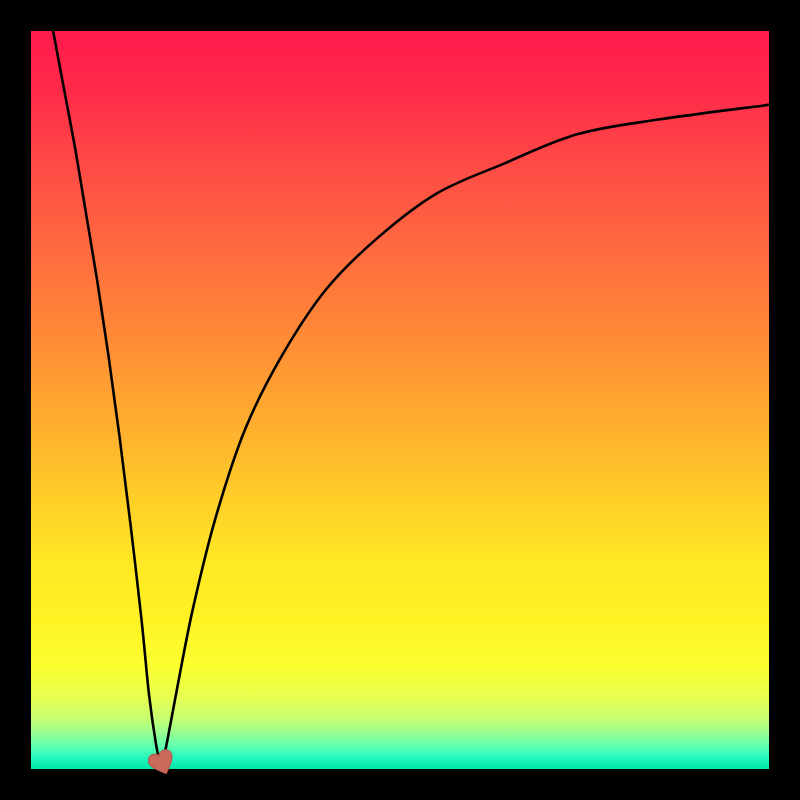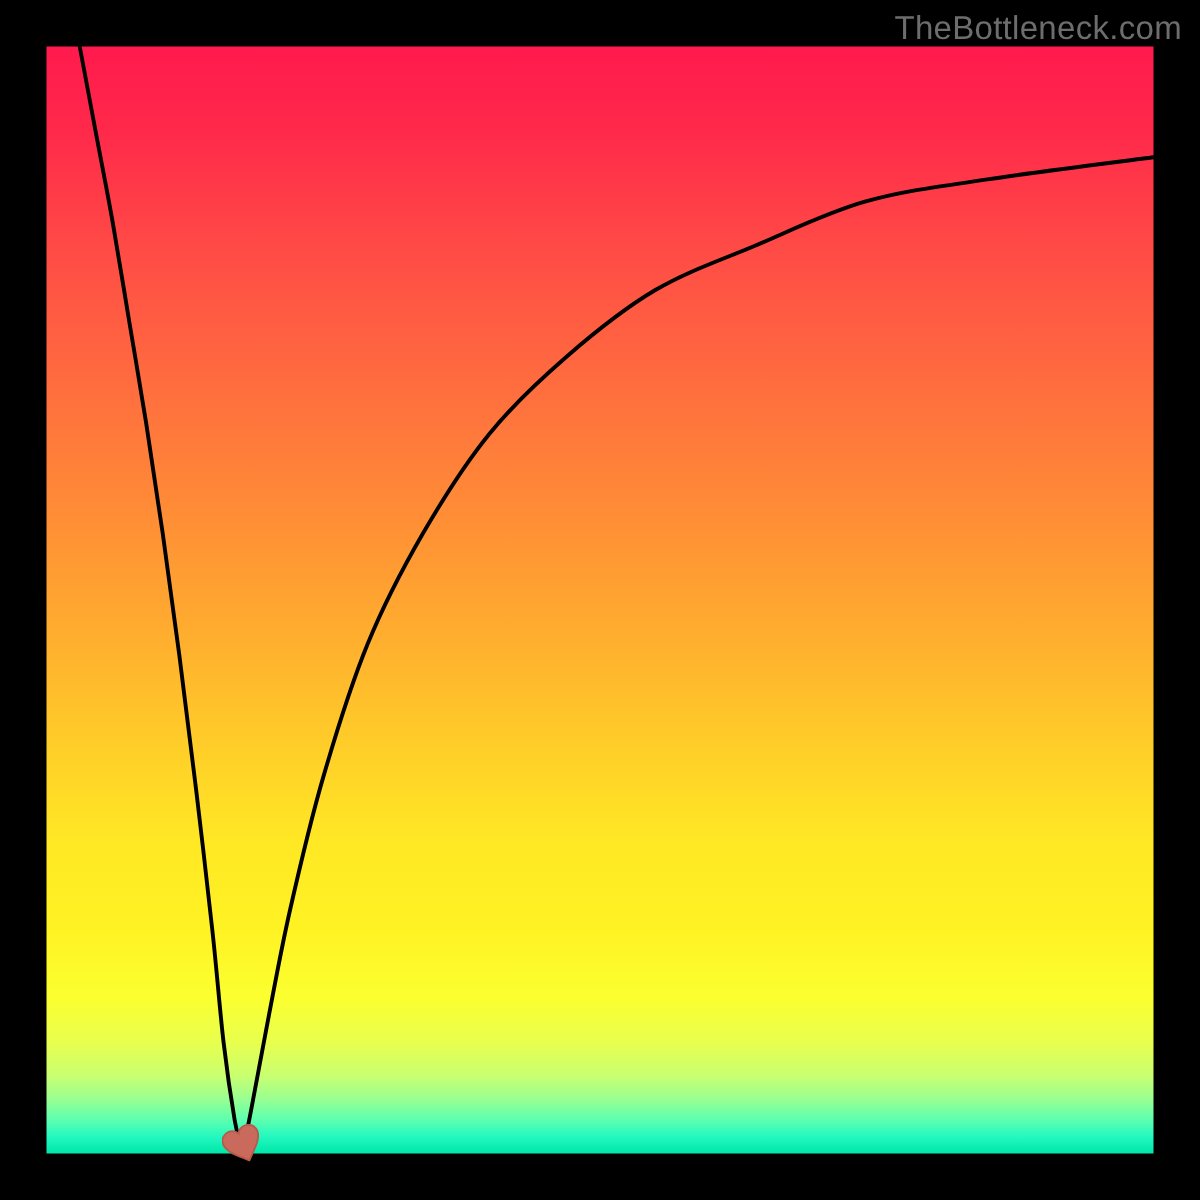--- a/index.html
+++ b/index.html
@@ -77,15 +77,14 @@
     <svg class="curve" viewBox="0 0 738 738" preserveAspectRatio="none">
       <path fill="none" stroke="#000000" stroke-width="2.6" stroke-linecap="round" stroke-linejoin="round" d="M 22.14 0.00 C 23.98 9.84, 29.52 39.36, 33.21 59.04 C 36.90 78.72, 40.59 97.17, 44.28 118.08 C 47.97 138.99, 51.66 162.36, 55.35 184.50 C 59.04 206.64, 62.73 227.55, 66.42 250.92 C 70.11 274.29, 73.80 298.89, 77.49 324.72 C 81.18 350.55, 84.87 377.61, 88.56 405.90 C 92.25 434.19, 95.94 463.71, 99.63 494.46 C 103.32 525.21, 107.63 562.11, 110.70 590.40 C 113.78 618.69, 115.62 643.29, 118.08 664.20 C 120.54 685.11, 123.37 703.56, 125.46 715.86 C 127.55 728.16, 129.77 734.31, 130.63 738.00 C 131.49 741.69, 129.64 742.92, 130.63 738.00 C 131.61 733.08, 133.70 723.24, 136.53 708.48 C 139.36 693.72, 143.29 671.58, 147.60 649.44 C 151.91 627.30, 156.21 602.70, 162.36 575.64 C 168.51 548.58, 175.89 516.60, 184.50 487.08 C 193.11 457.56, 202.95 425.58, 214.02 398.52 C 225.09 371.46, 237.39 348.09, 250.92 324.72 C 264.45 301.35, 279.21 277.98, 295.20 258.30 C 311.19 238.62, 328.41 222.63, 346.86 206.64 C 365.31 190.65, 384.99 174.66, 405.90 162.36 C 426.81 150.06, 448.95 142.68, 472.32 132.84 C 495.69 123.00, 520.29 110.70, 546.12 103.32 C 571.95 95.94, 595.32 93.48, 627.30 88.56 C 659.28 83.64, 719.55 76.26, 738.00 73.80"></path>
     </svg>
 
     <svg class="heart" viewBox="0 0 32 32" style="left: 116.626px; top: 718px;">
       <path d="M16 29 C10 23 2 17 2 10.5 C2 6 5.5 3 9.5 3 C12.5 3 14.8 4.8 16 7 C17.2 4.8 19.5 3 22.5 3 C26.5 3 30 6 30 10.5 C30 17 22 23 16 29 Z" fill="#c96a5c" stroke="#b75a4c" stroke-width="1.4" transform="rotate(-22 16 16)"></path>
     </svg>
 
   </div>
 
-  <div class="watermark">TheBottleneck.com</div>
 
 </div>
 
 </body></html>

